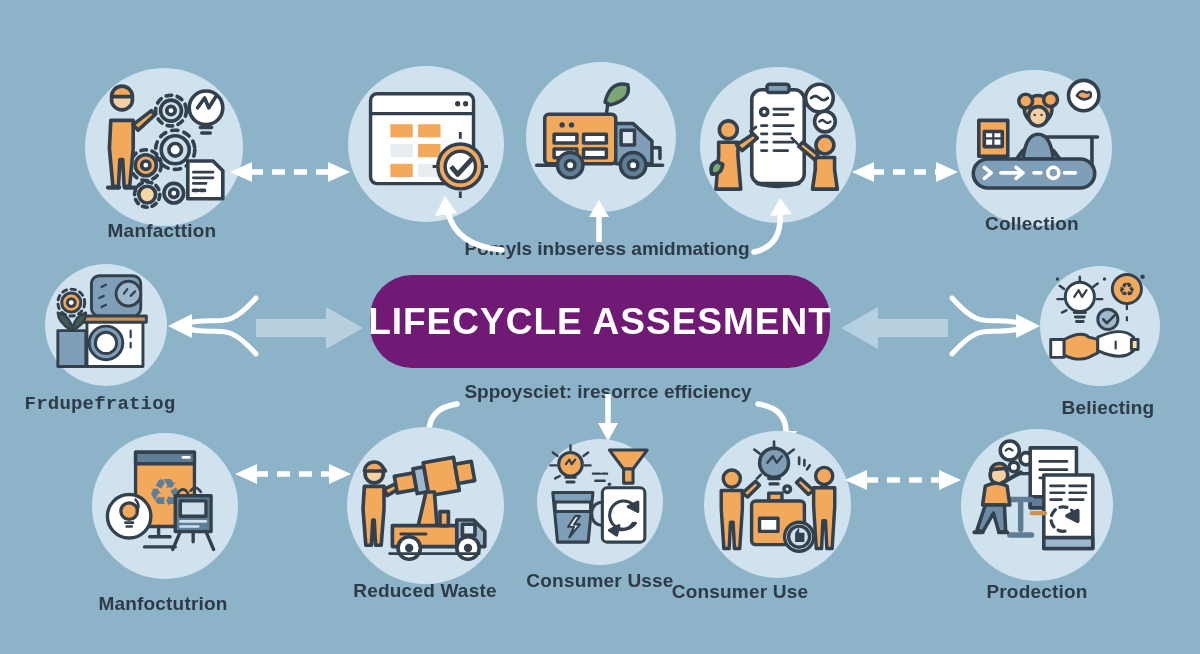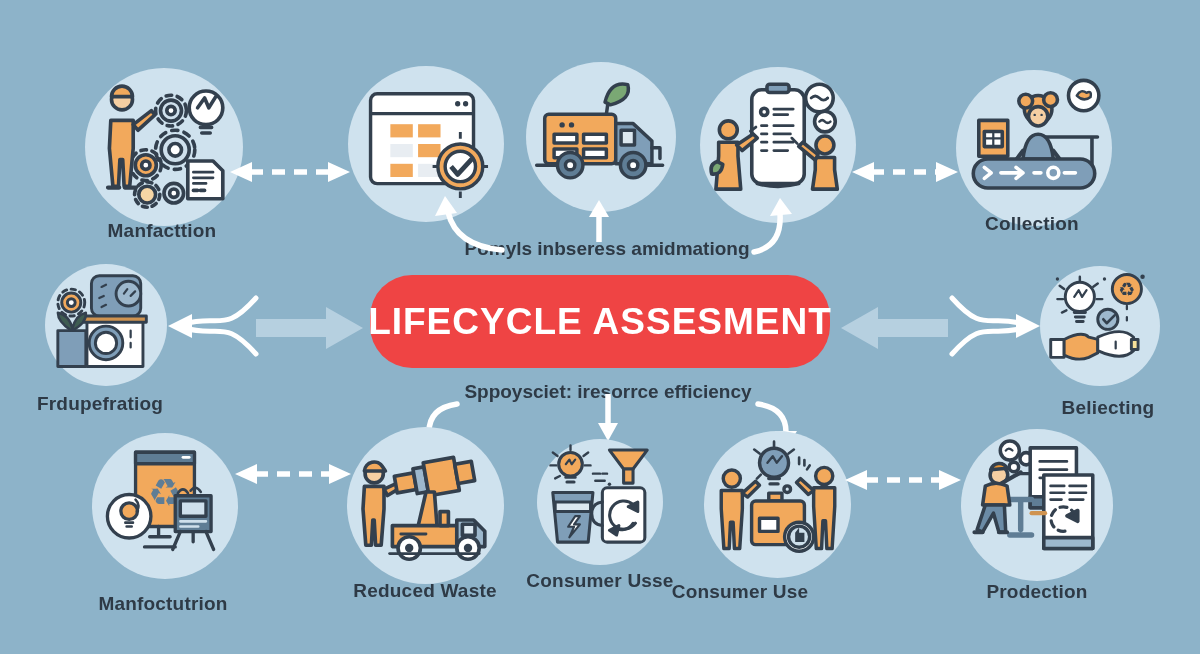--- a/index.html
+++ b/index.html
@@ -30,21 +30,21 @@
     position:absolute;
     transform:translateX(-50%);
     font-weight:700;
     font-size:19px;
     color:#2e3a46;
     white-space:nowrap;
   }
   .title-box{
     position:absolute;
     left:370px;top:275px;width:460px;height:93px;
-    background:#ef4444;
+    background:#701a75;
     border-radius:42px;
     display:flex;align-items:center;justify-content:center;
   }
   .title-text{
     color:#ffffff;
     font-weight:700;
     font-size:37px;
     letter-spacing:1px;
     white-space:nowrap;
   }
@@ -304,21 +304,21 @@
     <polygon points="0,13 70,13 70,1 107,22 70,43 70,31 0,31" fill="#bdd5e4" opacity="0.85"></polygon>
   </svg>
   <svg class="abs" style="left:840px;top:306px;" width="108" height="44" viewBox="0 0 108 44">
     <polygon points="108,13 38,13 38,1 1,22 38,43 38,31 108,31" fill="#bdd5e4" opacity="0.85"></polygon>
   </svg>
 
   <div class="title-box">
     <div class="title-text">LIFECYCLE ASSESMENT</div>
   </div>
 
-  <div class="node-label" style="left:100px;top:393px;">Frdupefratiog</div>
+  <div class="node-label" style="left:100px;top:393px;font-family:Liberation Mono, monospace;">Frdupefratiog</div>
   <div class="node-label" style="left:1108px;top:397px;text-align:right;">Beliecting</div>
   <div class="caption" style="left:608px;top:381px;">Sppoysciet: iresorrce efficiency</div>
 
   <svg class="abs" style="left:405px;top:400px;" width="58" height="50" viewBox="0 0 58 50">
     <path d="M52,4 Q24,8 24,32" stroke="#fff" stroke-width="5.5" fill="none" stroke-linecap="round"></path>
     <polygon points="24,49 13,31 35,31" fill="#fff"></polygon>
   </svg>
   <svg class="abs" style="left:595px;top:392px;" width="26" height="50" viewBox="0 0 26 50">
     <line x1="13" y1="2" x2="13" y2="32" stroke="#fff" stroke-width="5.5"></line>
     <polygon points="13,49 3,31 23,31" fill="#fff"></polygon>

